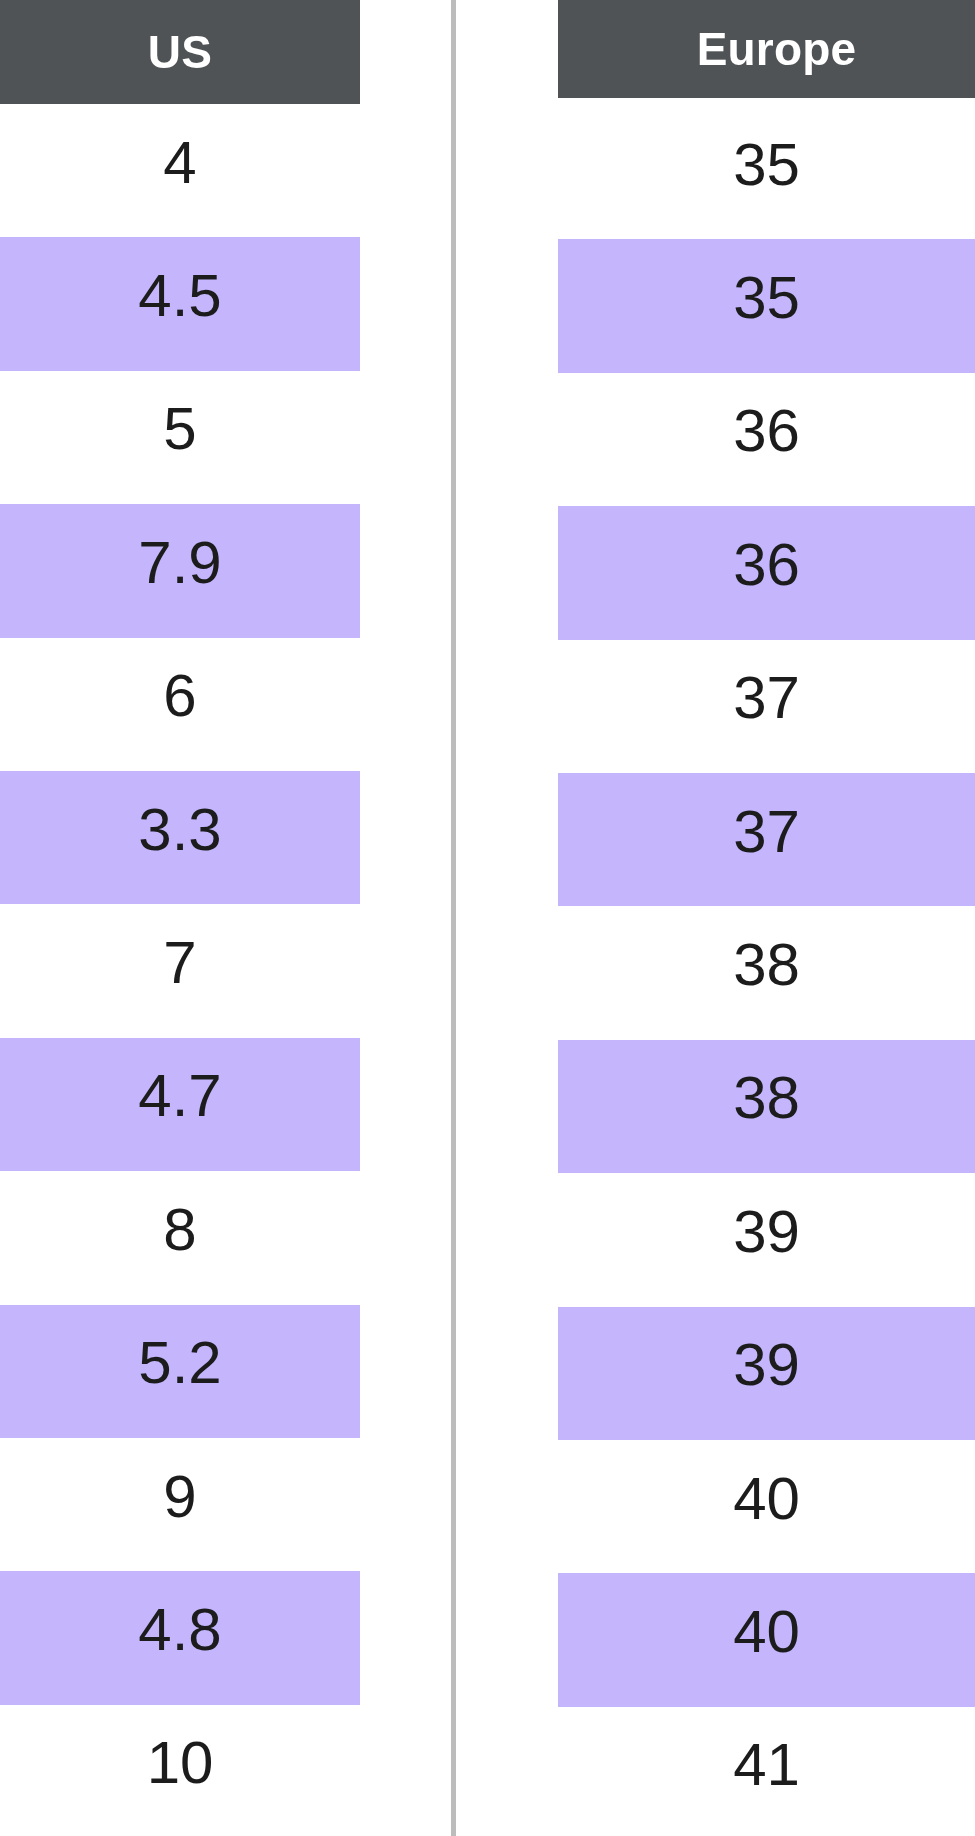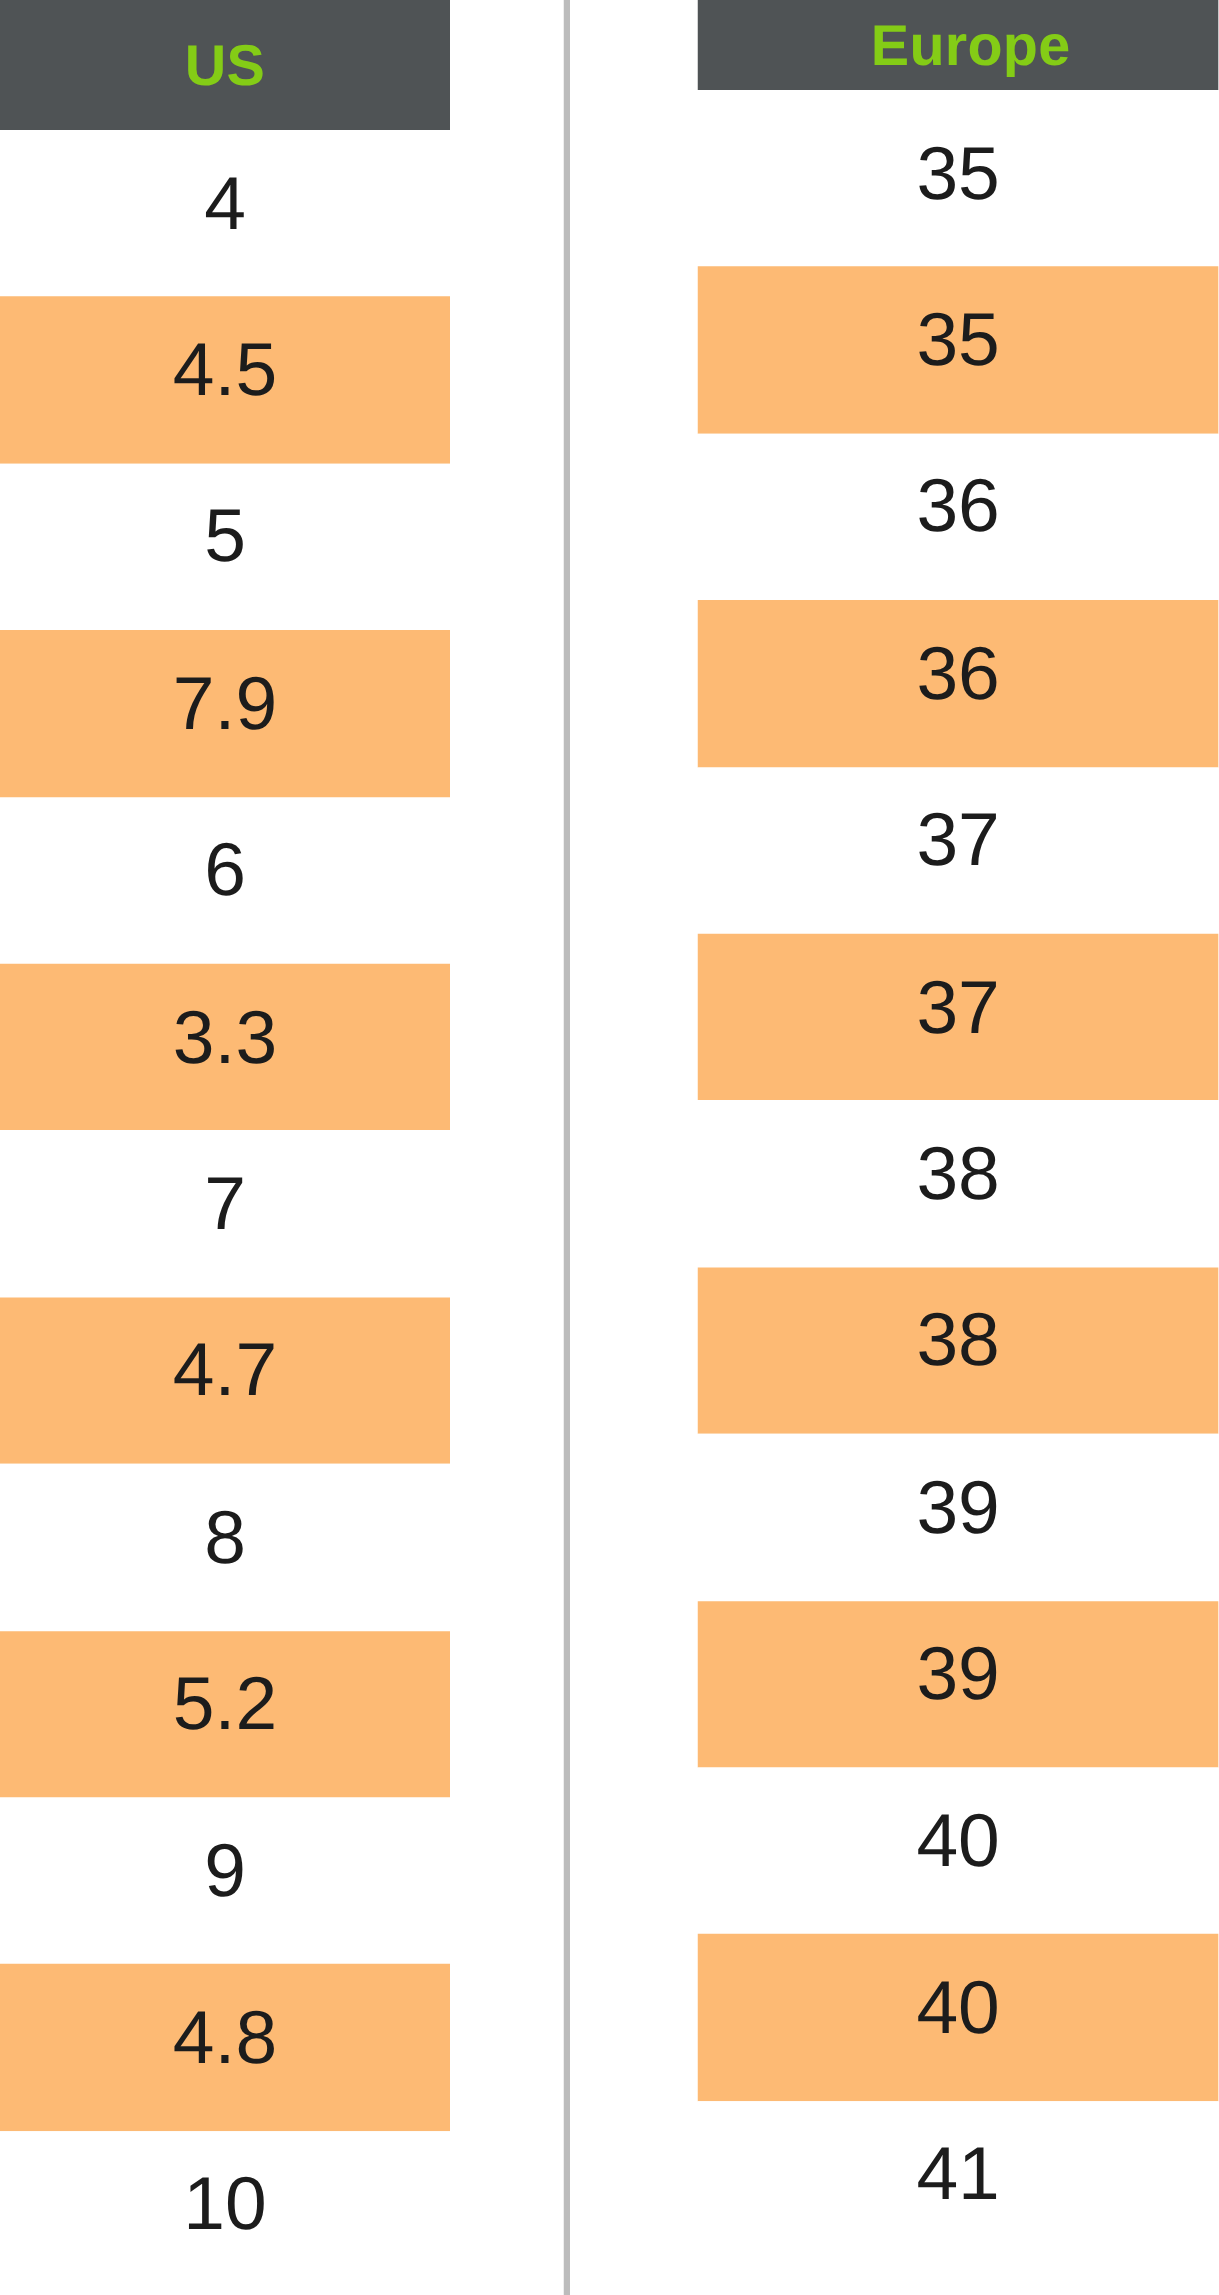--- a/index.html
+++ b/index.html
@@ -34,31 +34,31 @@
   .col-eu {
     left: 558px;
     width: 417px;   
   }
 
   
   .th {
     box-sizing: border-box;
     height: 104px;
     background: #4f5355;
-    color: #84cc16;
+    color: #ffffff;
     font-weight: bold;
     font-size: 46px;
     line-height: 1;
     display: flex;
     align-items: center;
     justify-content: center;
     letter-spacing: 0.2px;
   }
   .col-eu .th {
-    height: 72px;
+    height: 98px;
     padding-left: 20px;
   }
 
   
   .tbody {
     display: block;
   }
   .td {
     box-sizing: border-box;
     height: 133.4px;
@@ -66,21 +66,21 @@
     align-items: center;
     justify-content: center;
     padding-bottom: 16px;
     font-size: 60px;
     line-height: 1;
     color: #1c1c1c;
     background: #ffffff;
     font-weight: 400;
   }
   .td.alt {
-    background: #fdba74;
+    background: #c4b5fd;
   }
   .col-eu .tbody {
     padding-top: 8px;   
   }
 
   
   .divider {
     position: absolute;
     top: 0;
     left: 451px;

